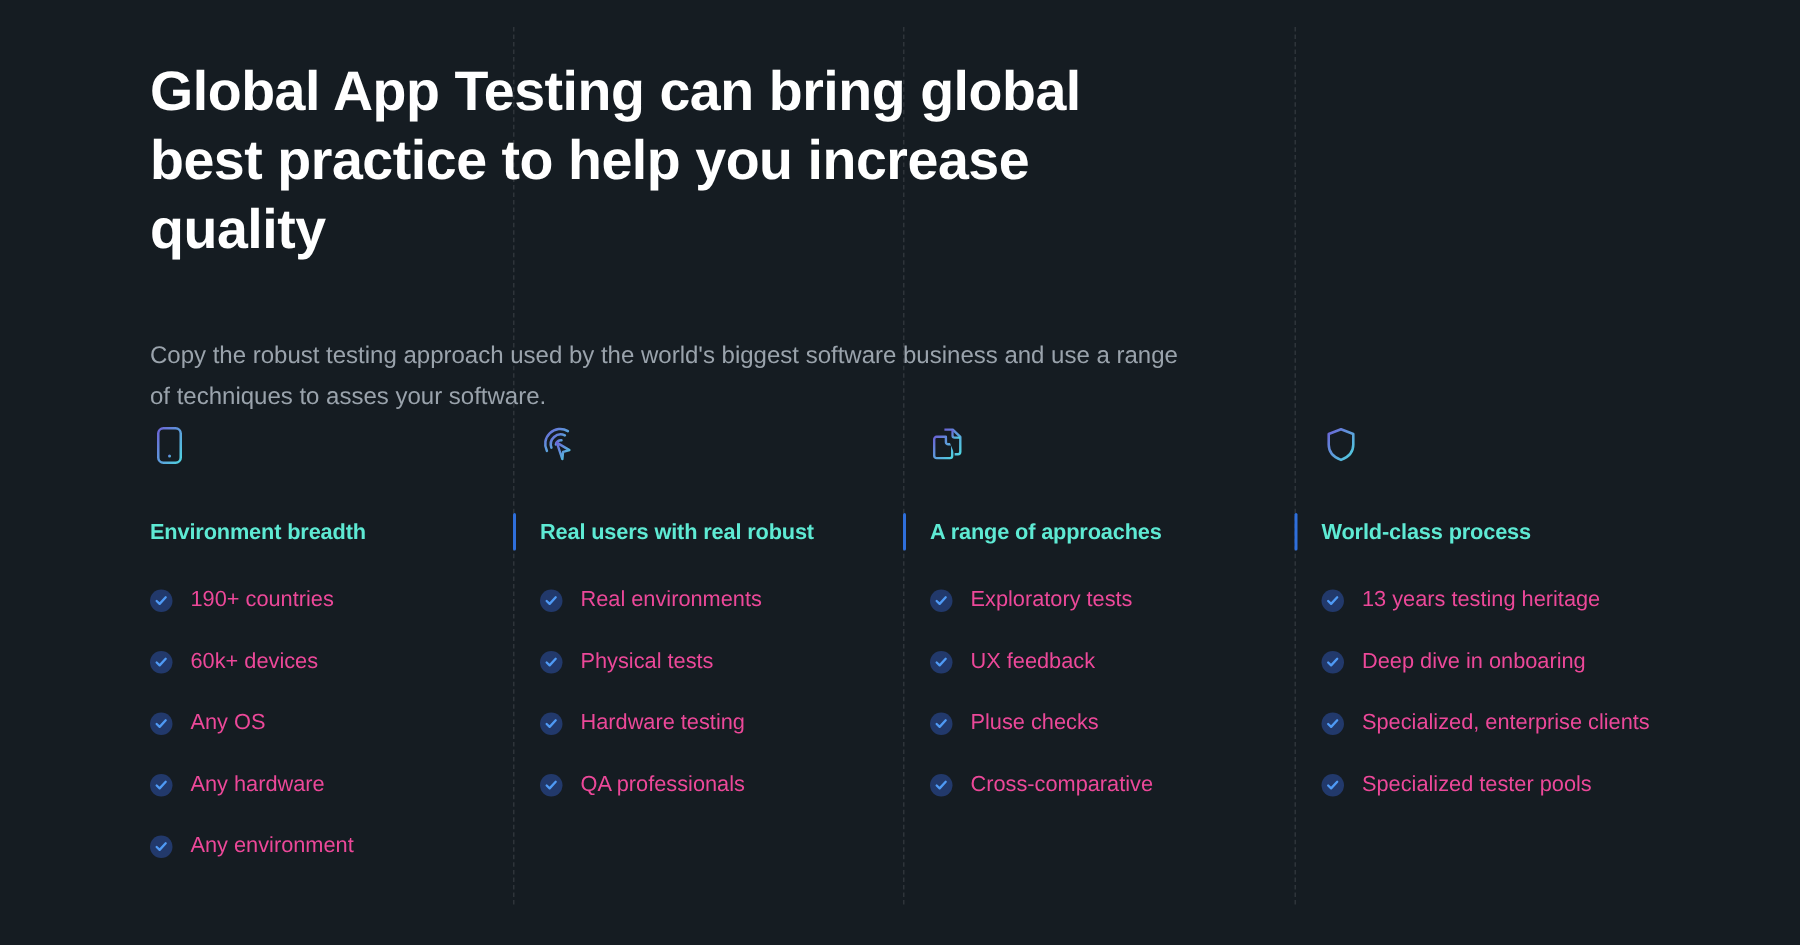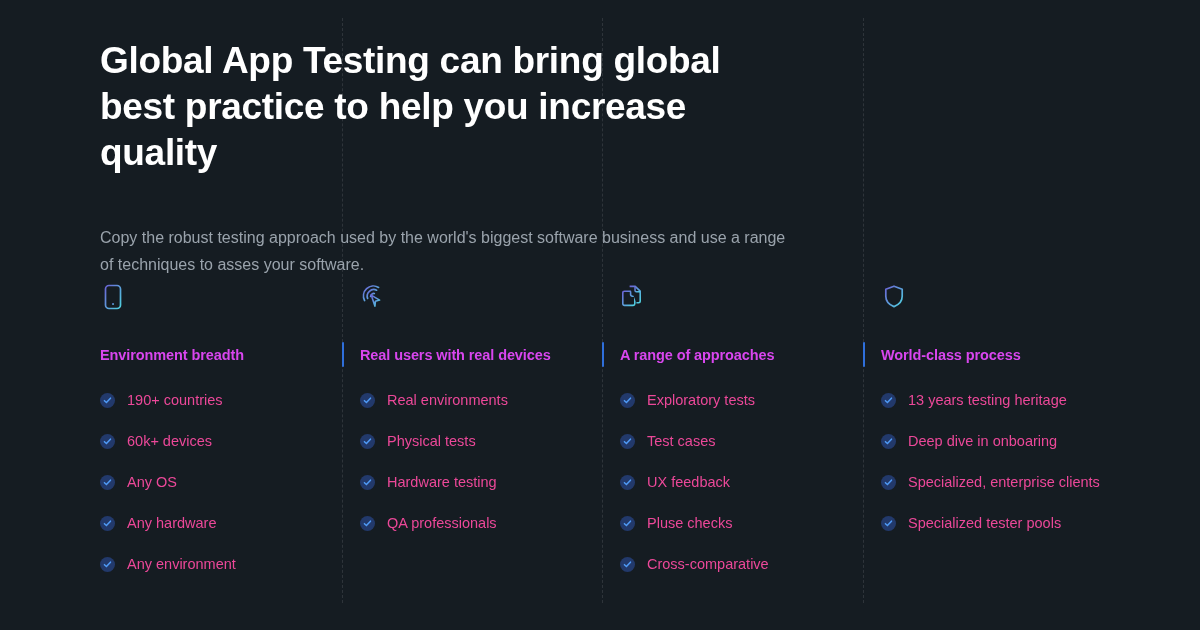--- a/index.html
+++ b/index.html
@@ -97,21 +97,21 @@
     top:-2px;
     width:2px;
     height:25px;
     background:#2f6fdb;
     border-radius:1px;
   }
 
   h3.col-title {
     font-size:14.5px;
     font-weight:bold;
-    color:#d946ef;
+    color:#5eead4;
     letter-spacing:-.1px;
     white-space:nowrap;
   }
 
   ul.col-list { list-style:none; margin-top:24px; }
 
   ul.col-list li {
     display:flex;
     align-items:flex-start;
     gap:12px;
@@ -228,21 +228,21 @@
             </linearGradient>
           </defs>
           <path d="M4.6 17.6 A10 10 0 0 1 18.6 4.4" stroke="url(#g2)" stroke-width="1.7" stroke-linecap="round"></path>
           <path d="M7.6 15.4 A6.6 6.6 0 0 1 16.6 7.2" stroke="url(#g2)" stroke-width="1.7" stroke-linecap="round"></path>
           <path d="M10.6 13.3 A3.2 3.2 0 0 1 14.3 10.5" stroke="url(#g2)" stroke-width="1.7" stroke-linecap="round"></path>
           <path d="M11.2 12.1 L19.6 17.1 L15.4 18.3 L14.9 23.1 Z" stroke="url(#g2)" stroke-width="1.6" fill="#151c22" stroke-linejoin="round"></path>
         </svg>
       </div>
       <div class="head-row">
         <span class="accent-bar"></span>
-        <h3 class="col-title">Real users with real devices</h3>
+        <h3 class="col-title">Real users with real robust</h3>
       </div>
       <ul class="col-list">
         <li>
           <span class="check">
               <svg width="9" height="9" viewBox="0 0 10 10">
                 <path d="M1.6 5.2 L3.8 7.3 L8.3 2.4" stroke="#4f9af5" stroke-width="1.7" fill="none" stroke-linecap="round" stroke-linejoin="round"></path>
               </svg>
             </span>
           <span class="item-label">Real environments</span>
         </li>
@@ -299,28 +299,20 @@
               </svg>
             </span>
           <span class="item-label">Exploratory tests</span>
         </li>
         <li>
           <span class="check">
               <svg width="9" height="9" viewBox="0 0 10 10">
                 <path d="M1.6 5.2 L3.8 7.3 L8.3 2.4" stroke="#4f9af5" stroke-width="1.7" fill="none" stroke-linecap="round" stroke-linejoin="round"></path>
               </svg>
             </span>
-          <span class="item-label">Test cases</span>
-        </li>
-        <li>
-          <span class="check">
-              <svg width="9" height="9" viewBox="0 0 10 10">
-                <path d="M1.6 5.2 L3.8 7.3 L8.3 2.4" stroke="#4f9af5" stroke-width="1.7" fill="none" stroke-linecap="round" stroke-linejoin="round"></path>
-              </svg>
-            </span>
           <span class="item-label">UX feedback</span>
         </li>
         <li>
           <span class="check">
               <svg width="9" height="9" viewBox="0 0 10 10">
                 <path d="M1.6 5.2 L3.8 7.3 L8.3 2.4" stroke="#4f9af5" stroke-width="1.7" fill="none" stroke-linecap="round" stroke-linejoin="round"></path>
               </svg>
             </span>
           <span class="item-label">Pluse checks</span>
         </li>

